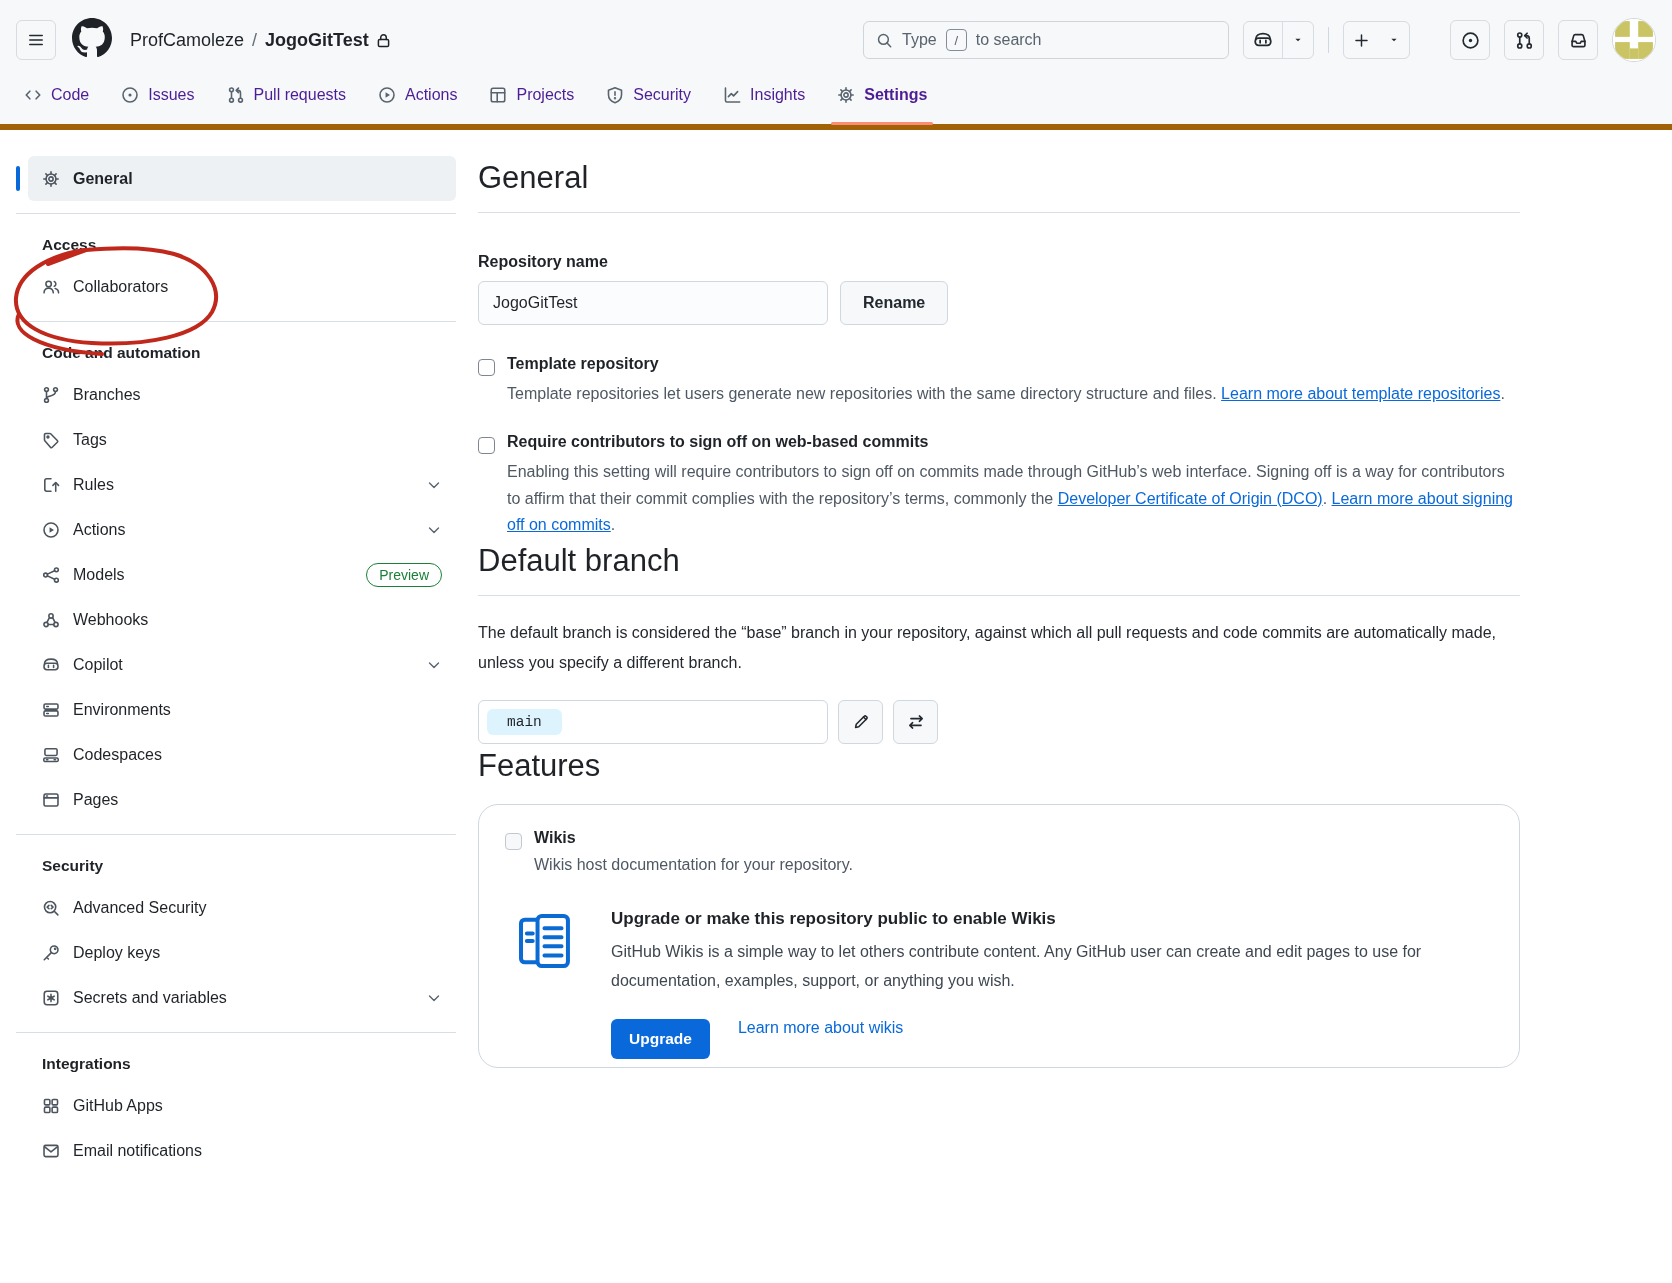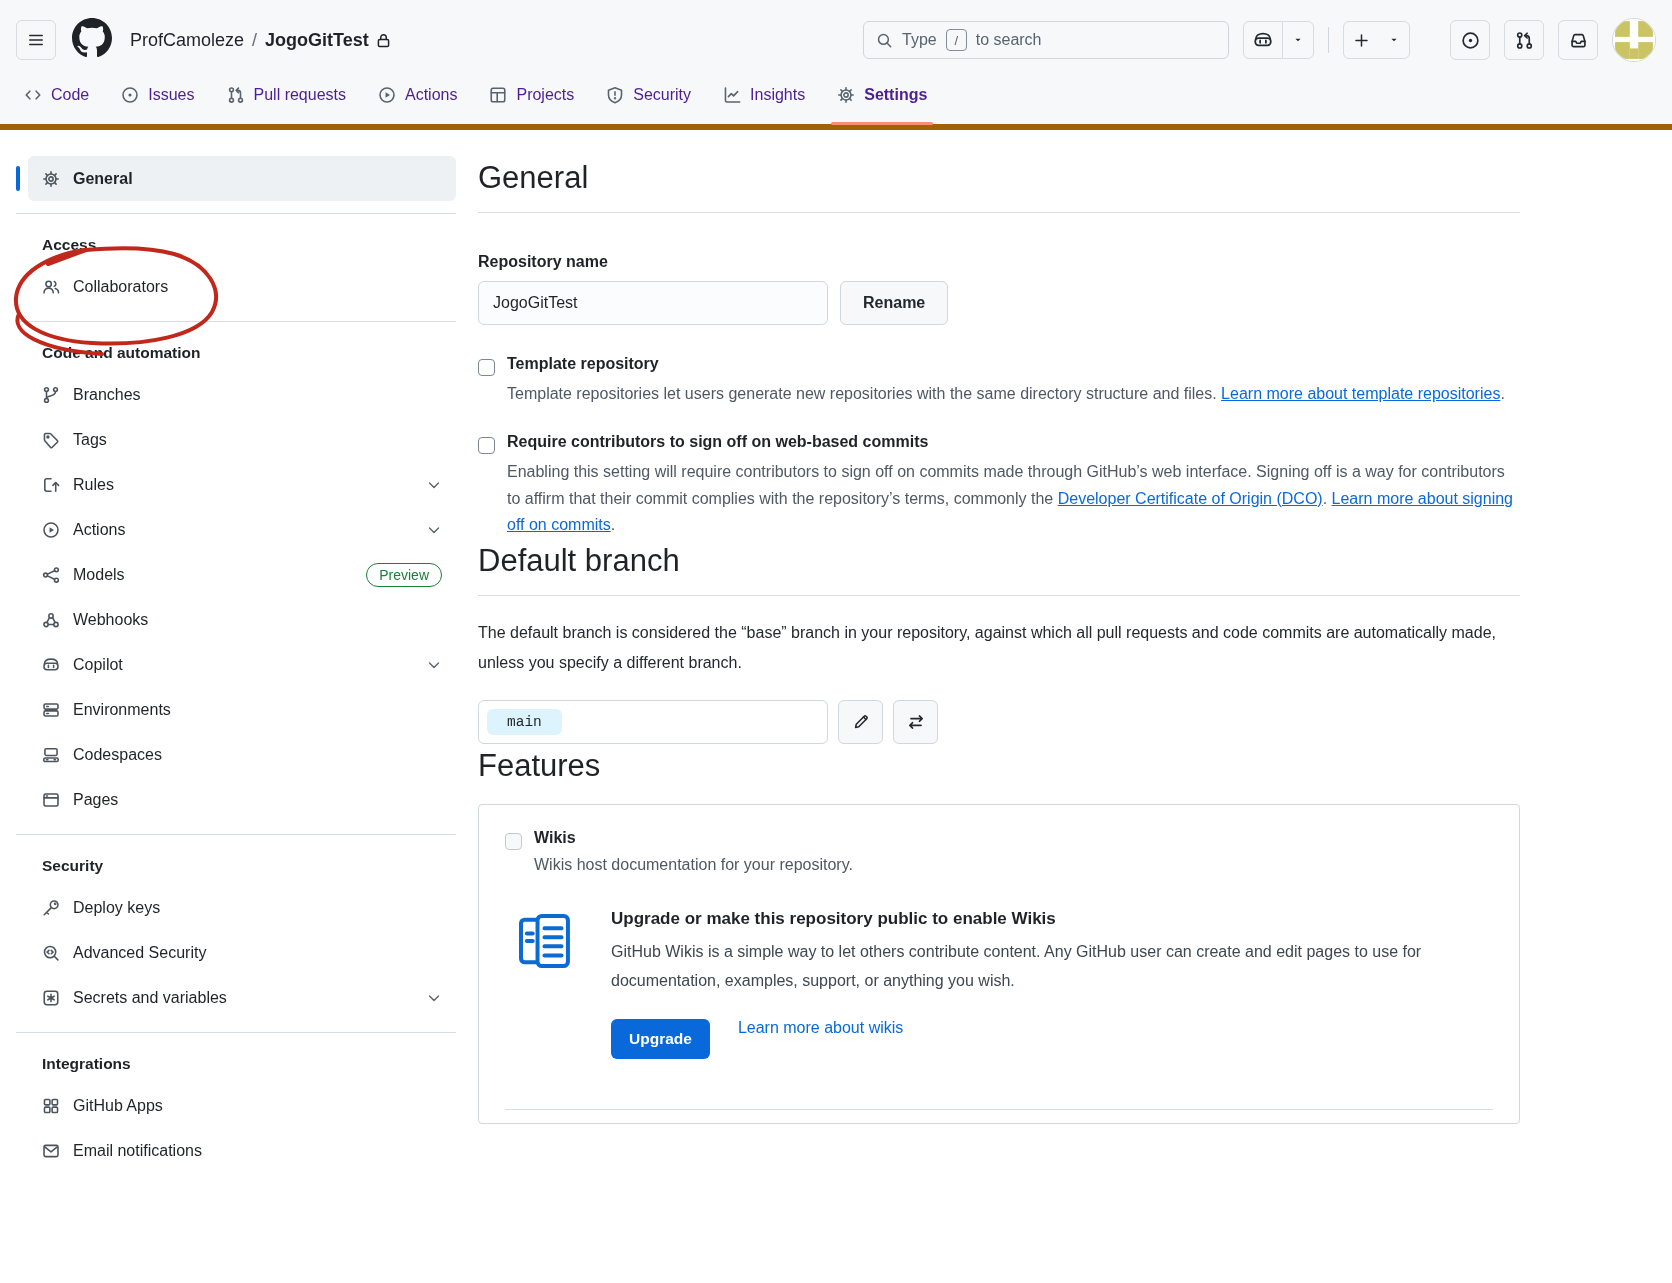--- a/index.html
+++ b/index.html
@@ -122,22 +122,22 @@
   }
   .branch-pill {
     background:#ddf4ff; border-radius:6px; padding:5px 20px;
     font-family:"Liberation Mono", monospace; font-size:14.5px; color:#1f2328;
   }
   .sq-btn {
     width:45px; height:44px; border:1px solid #d0d7de; border-radius:6px; background:#f6f8fa;
     display:flex; align-items:center; justify-content:center; color:#24292f; cursor:pointer;
   }
   .features-card {
-    border:1px solid #d0d7de; border-radius:4px; margin-top:20px; padding:24px 26px 0 26px;
-    height:320px; overflow:hidden;
+    border:1px solid #d0d7de; border-radius:20px; margin-top:20px; padding:24px 26px 0 26px;
+    height:264px; overflow:hidden;
   }
   .upgrade-block { display:flex; gap:30px; margin-top:30px; padding-left:4px; }
   .upgrade-title { font-weight:700; font-size:17px; }
   .upgrade-desc { margin-top:9px; line-height:1.8; color:#3f4750; max-width:870px; }
   .upgrade-actions { display:flex; gap:28px; margin-top:24px; }
   .btn-primary {
     background:#0969da; color:#fff; border:none; border-radius:6px; height:40px;
     padding:0 18px; font-weight:700; font-size:15.5px; cursor:pointer;
     font-family:"Liberation Sans", sans-serif;
   }
@@ -459,35 +459,35 @@
         <span>Pages</span>
       </div>
     </div>
 
     <div class="side-divider"></div>
     <div class="side-title">Security</div>
 
     <div class="side-row">
       <div class="side-item">
         <svg class="oi s-icon" width="18" height="18" viewBox="0 0 16 16">
+            <circle cx="7.2" cy="7.2" r="5"></circle>
+            <path d="M10.9 10.9l3.2 3.2"></path>
+            <path d="M6.2 5.7L4.6 7.2l1.6 1.5M8.2 5.7l1.6 1.5-1.6 1.5"></path>
+          </svg>
+        <span>Advanced Security</span>
+      </div>
+    </div>
+    <div class="side-row">
+      <div class="side-item">
+        <svg class="oi s-icon" width="18" height="18" viewBox="0 0 16 16">
             <circle cx="10.8" cy="5.2" r="3.4"></circle>
             <circle cx="11.7" cy="4.3" r=".5"></circle>
             <path d="M8.3 7.7L2 14M4.2 11.8l1.5 1.5"></path>
           </svg>
         <span>Deploy keys</span>
-      </div>
-    </div>
-    <div class="side-row">
-      <div class="side-item">
-        <svg class="oi s-icon" width="18" height="18" viewBox="0 0 16 16">
-            <circle cx="7.2" cy="7.2" r="5"></circle>
-            <path d="M10.9 10.9l3.2 3.2"></path>
-            <path d="M6.2 5.7L4.6 7.2l1.6 1.5M8.2 5.7l1.6 1.5-1.6 1.5"></path>
-          </svg>
-        <span>Advanced Security</span>
       </div>
     </div>
     <div class="side-row">
       <div class="side-item">
         <svg class="oi s-icon" width="18" height="18" viewBox="0 0 16 16">
             <rect x="2" y="2" width="12" height="12" rx="2.4"></rect>
             <path d="M8 4.8v6.4M5.2 6.4l5.6 3.2M10.8 6.4l-5.6 3.2"></path>
           </svg>
         <span>Secrets and variables</span>
         <svg class="oi chev" width="16" height="16" viewBox="0 0 16 16">

